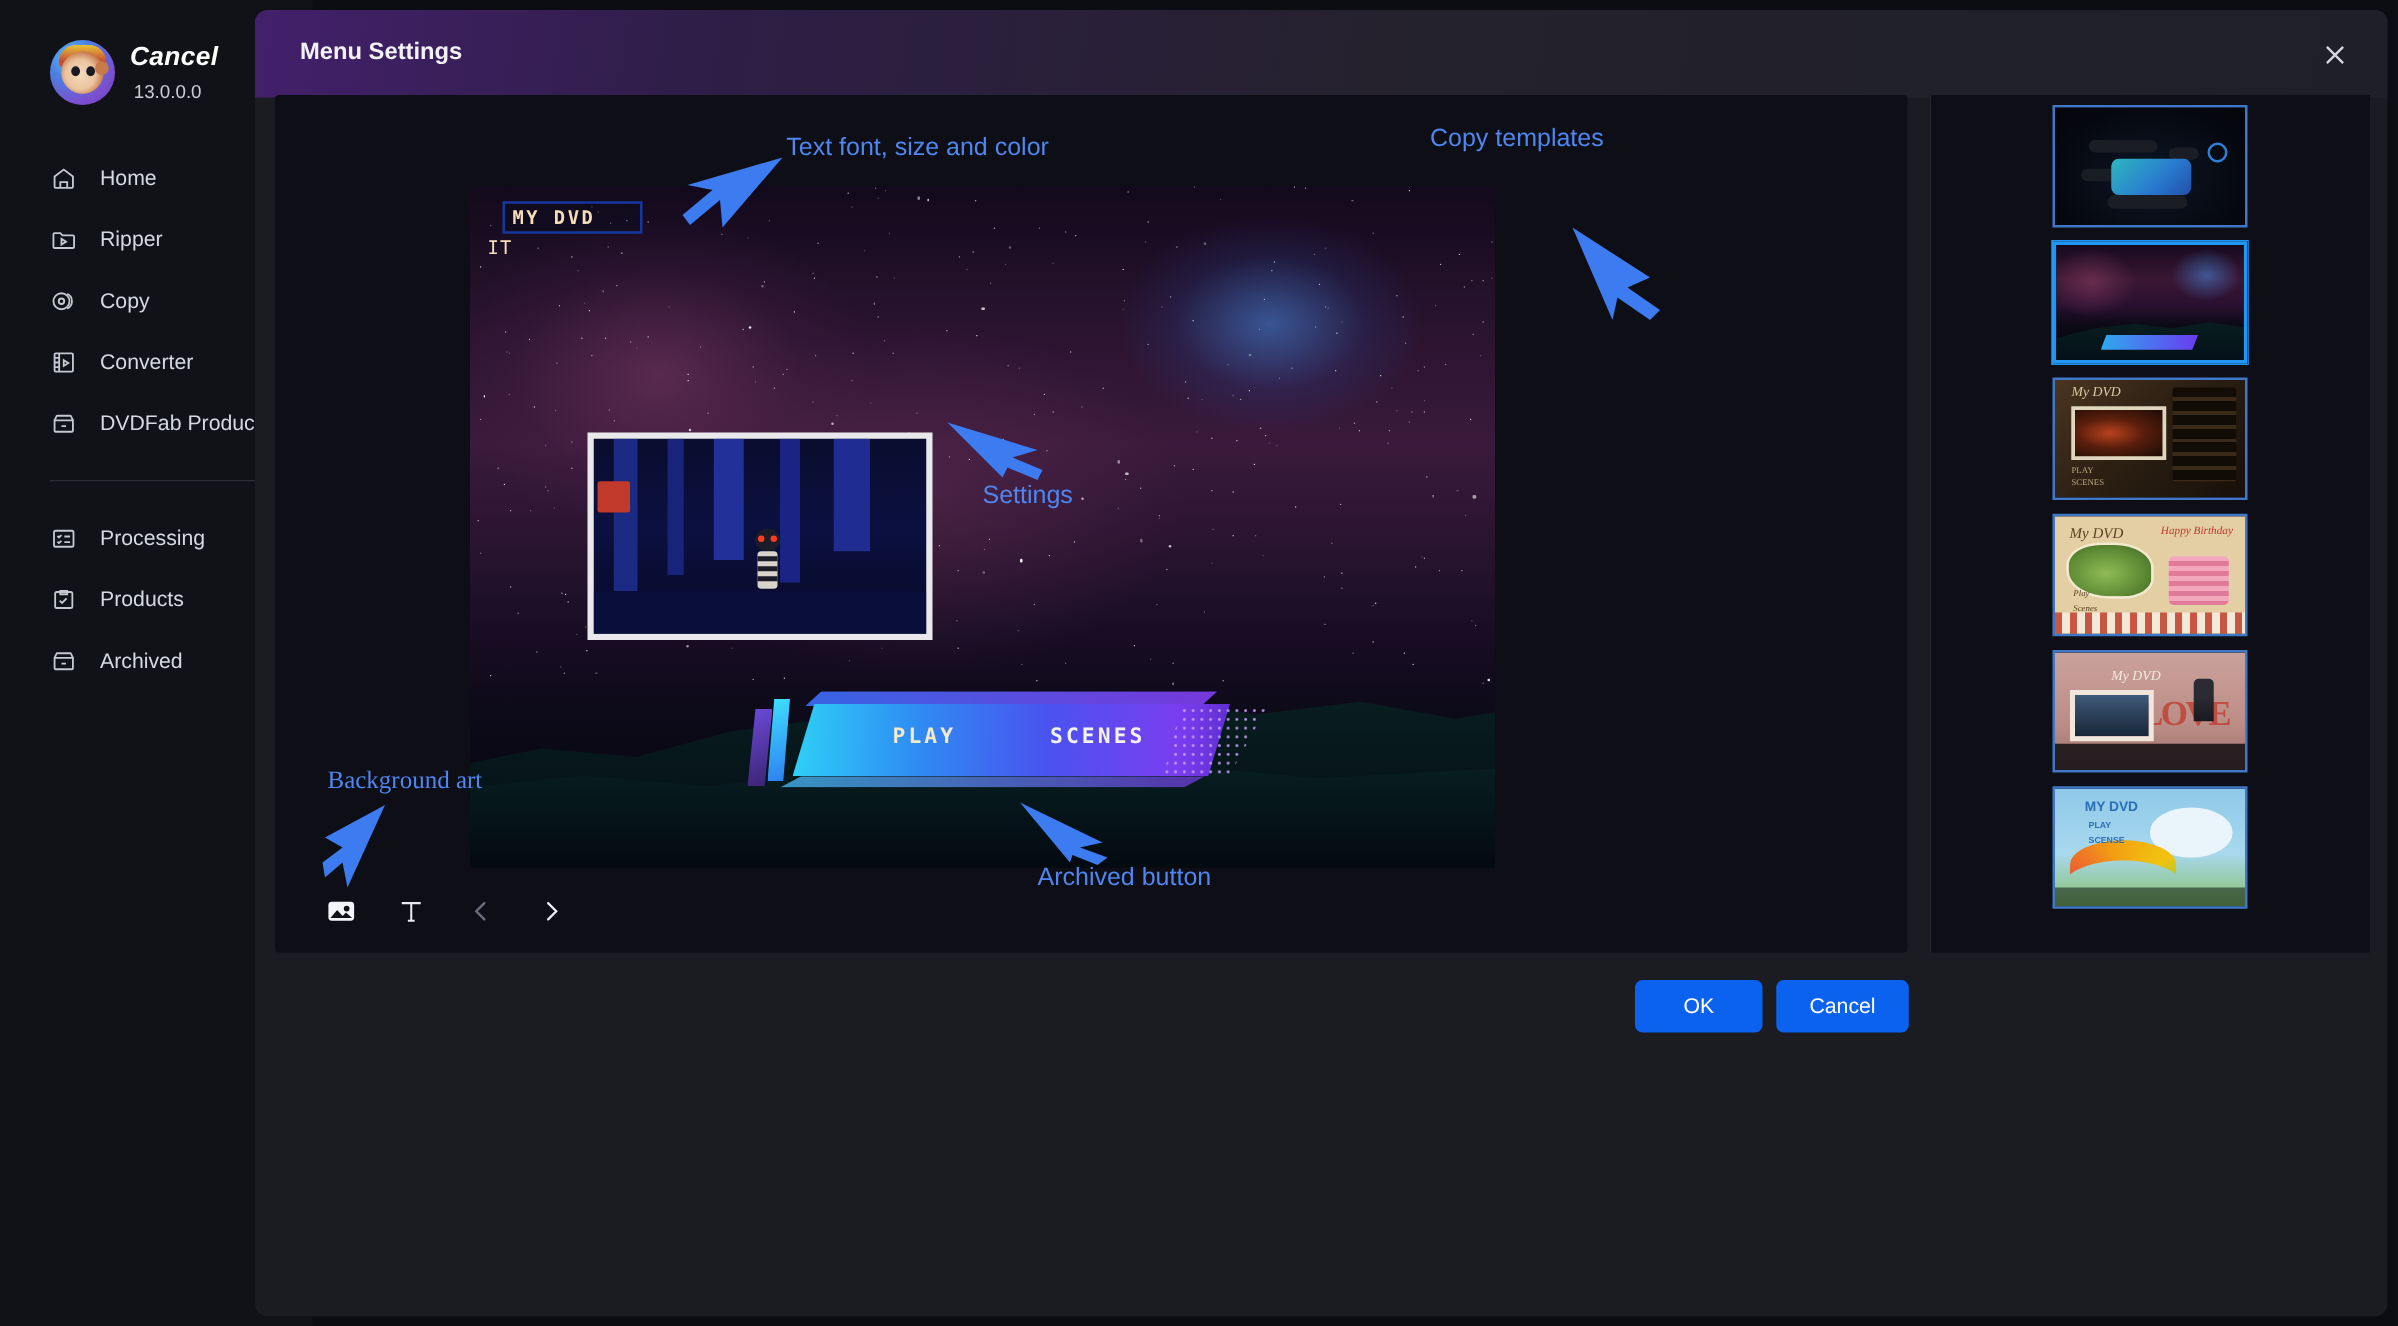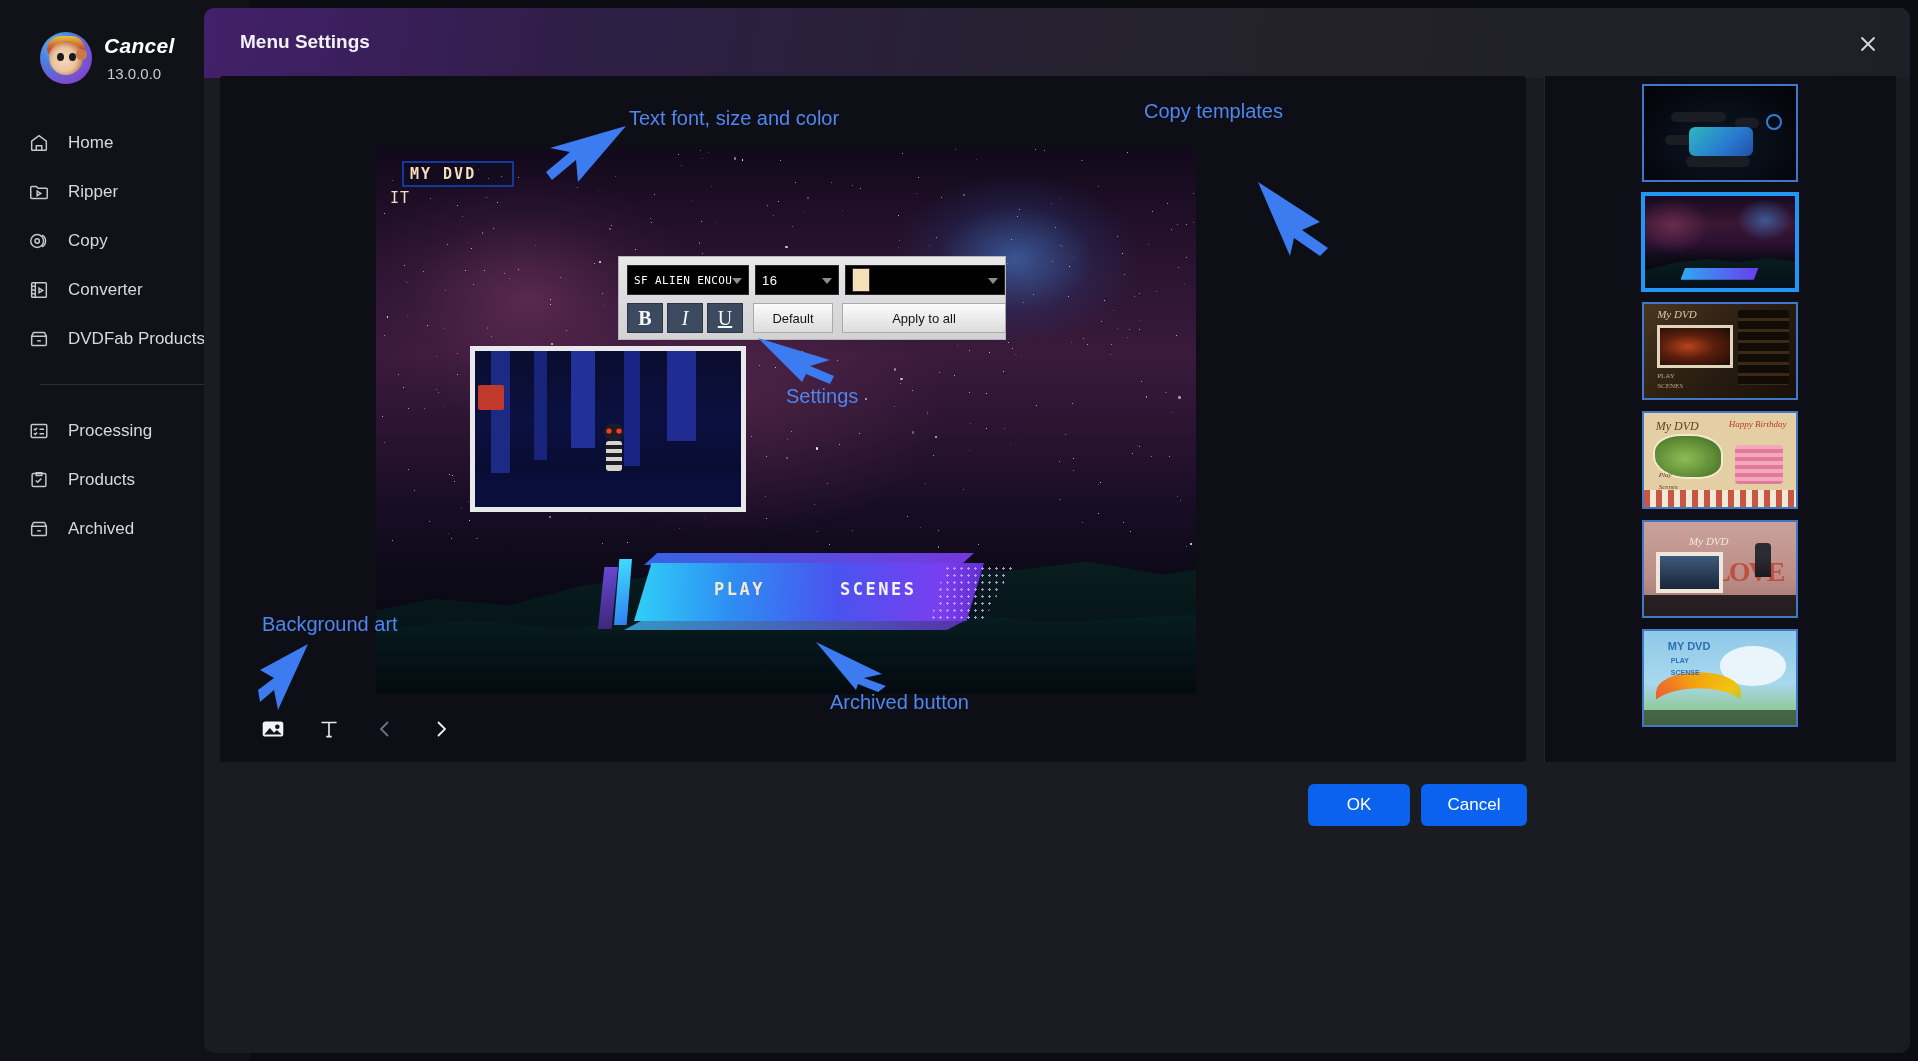--- a/index.html
+++ b/index.html
@@ -36,21 +36,21 @@
   .brand-logo .eye.l { left: 17px; }
   .brand-logo .eye.r { left: 29px; }
   .brand-logo .ear { position:absolute; width:11px; height:11px; border-radius:50%; background:#c87a4a; top:17px; right:5px;}
   .brand-text { padding-top: 2px; }
   .brand-name { font-size: 21px; font-weight: bold; color: #ffffff; letter-spacing: 0.3px; font-style: italic; }
   .brand-ver { font-size: 15px; color: #c9ccd4; margin-top: 7px; margin-left: 3px; }
 
   .nav { margin-top: 34px; }
   .nav-item {
     position: relative; display: flex; align-items: center; gap: 18px;
-    height: 49px; padding-left: 28px; color: #d6d9e0; font-size: 17px;
+    height: 49px; padding-left: 40px; color: #d6d9e0; font-size: 17px;
     cursor: pointer;
   }
   .nav-item.active {
     background: linear-gradient(90deg, rgba(35,76,160,0.85) 0%, rgba(40,42,52,0.9) 60%, rgba(36,38,47,0.9) 100%);
     border-radius: 0 6px 6px 0; color: #fff;
   }
   .nav-item.active::before {
     content: ""; position: absolute; left: 6px; top: 9px; width: 5px; height: 31px;
     background: #1565f0; border-radius: 3px;
   }
@@ -805,43 +805,20 @@
           <div class="pb-left1"></div>
           <div class="pb-top"></div>
           <div class="pb-main"></div>
           <div class="pb-dots"></div>
           <div class="pb-bot"></div>
           <div class="pb-label play">PLAY</div>
           <div class="pb-label scenes">SCENES</div>
         </div>
       </div>
 
-      <div class="font-toolbar">
-        <div class="ft-row1">
-          <div class="combo font">
-            <span class="combo-text">SF ALIEN ENCOU</span>
-            <span class="caret"></span>
-          </div>
-          <div class="combo size">
-            <span class="combo-text">16</span>
-            <span class="caret"></span>
-          </div>
-          <div class="combo color">
-            <span class="swatch"></span>
-            <span class="caret"></span>
-          </div>
-        </div>
-        <div class="ft-row2">
-          <div class="fmt-btn b">B</div>
-          <div class="fmt-btn i">I</div>
-          <div class="fmt-btn u">U</div>
-          <div class="gbtn default">Default</div>
-          <div class="gbtn apply">Apply to all</div>
-        </div>
-      </div>
 
       <div class="tool-row">
         <div class="tool-btn">
           <svg viewBox="0 0 24 24" width="26" height="26">
             <rect x="2.5" y="5" width="19" height="14" rx="2.5" fill="#f3f4f8"></rect>
             <circle cx="16" cy="10" r="2.1" fill="#12131a"></circle>
             <path d="M4 17l5-6 4 4.5 2.5-2.5 4.5 4z" fill="#12131a"></path>
           </svg>
         </div>
         <div class="tool-btn">
@@ -929,21 +906,21 @@
       </div>
     </div>
 
     <div class="footer-btn" id="ok-button">OK</div>
     <div class="footer-btn" id="cancel-button">Cancel</div>
   </div>
 
   <div class="anno" style="left:629px; top:107px;">Text font, size and color</div>
   <div class="anno" style="left:1144px; top:100px;">Copy templates</div>
   <div class="anno" style="left:786px; top:385px;">Settings</div>
-  <div class="anno" style="left:262px; top:613px;">Background art</div>
+  <div class="anno" style="left:262px; top:613px;font-family:Liberation Serif, serif;">Background art</div>
   <div class="anno" style="left:830px; top:691px;">Archived button</div>
 
   <svg class="arrow" style="left:540px; top:120px;" width="90" height="72" viewBox="0 0 90 72">
     <path d="M86 6 L38 62 L36 40 L12 60 L6 52 L30 32 L10 28 Z" fill="#3d7bf0"></path>
   </svg>
   <svg class="arrow" style="left:1250px; top:168px;" width="95" height="90" viewBox="0 0 95 90">
     <path d="M8 14 L70 54 L52 62 L78 80 L70 88 L44 70 L40 88 Z" fill="#3d7bf0"></path>
   </svg>
   <svg class="arrow" style="left:752px; top:330px;" width="88" height="56" viewBox="0 0 88 56">
     <path d="M6 8 L78 30 L58 36 L82 46 L78 54 L54 44 L50 52 Z" fill="#3d7bf0"></path>

